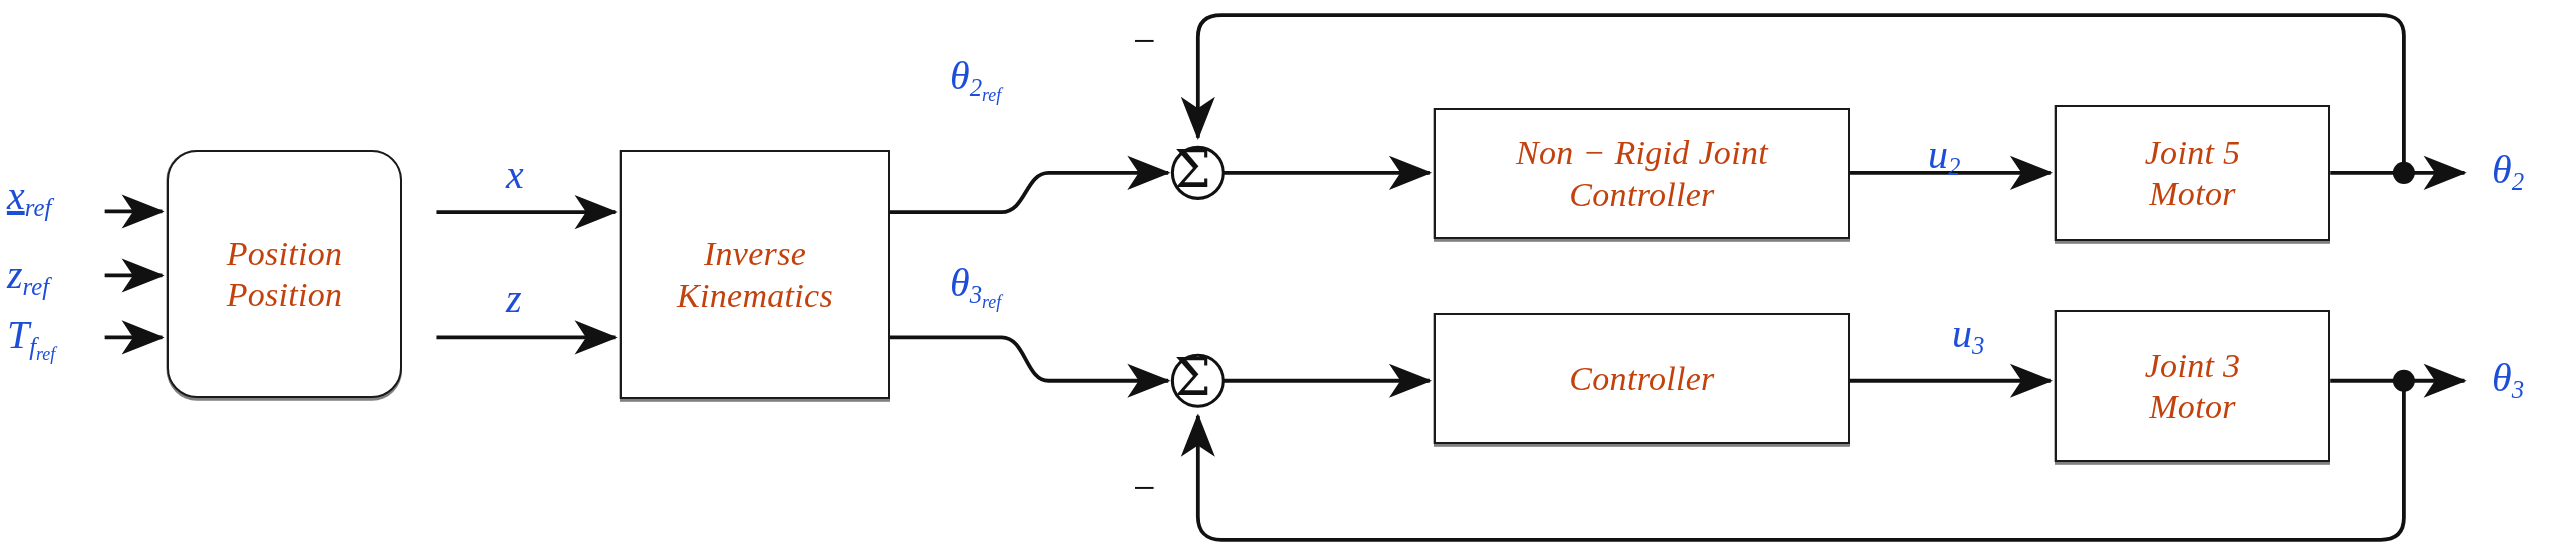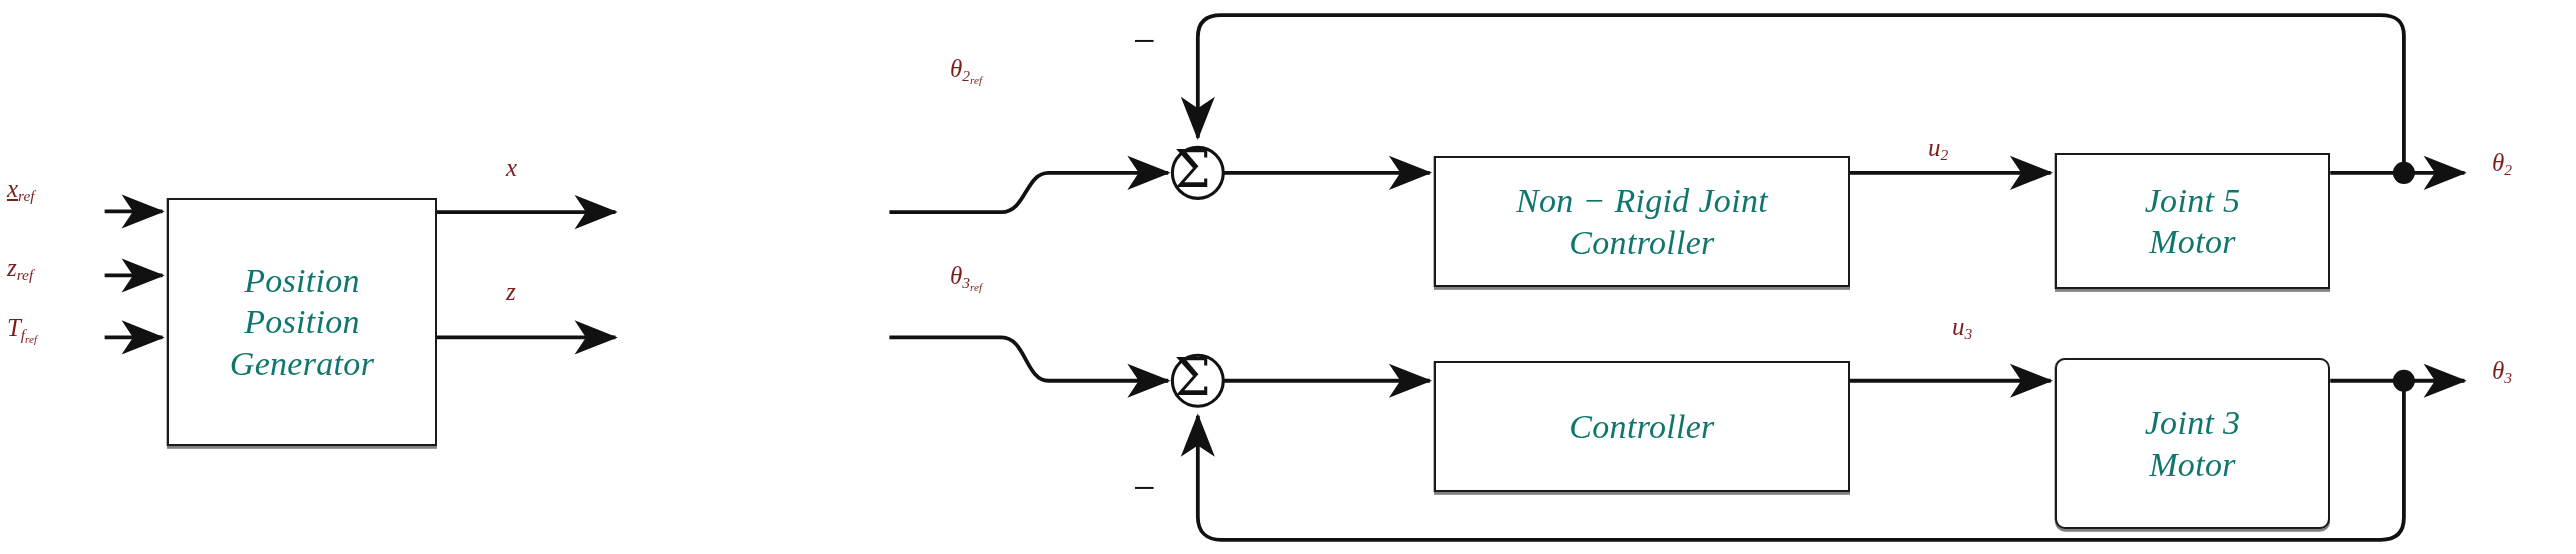--- a/index.html
+++ b/index.html
@@ -30,42 +30,41 @@
     position: absolute;
     box-sizing: border-box;
     border: 2.1px solid #1a1a1a;
     background: #ffffff;
     display: flex;
     flex-direction: column;
     align-items: center;
     justify-content: center;
     text-align: center;
     font-style: italic;
-    color: #0f766e;
+    color: #c2410c;
     line-height: 1.22;
     letter-spacing: 0.3px;
     box-shadow: 0 2.8px 0 0 #808080, -0.7px 0 0 0 #9a9a9a;
-    margin-top: 48px;
   }
   .blk .ln { display: block; white-space: nowrap; }
-  #blk-position  { left: 167px;  top: 150px; width: 270px; height: 248px; font-size: 34px; }
+  #blk-position  { left: 167px;  top: 150px; width: 235px; height: 248px; font-size: 34px; border-radius: 30px; }
   #blk-ik        { left: 620px;  top: 150px; width: 270px; height: 249px; font-size: 34px; }
   #blk-ctrl2     { left: 1434px; top: 108px; width: 416px; height: 131px; font-size: 34px; }
   #blk-motor2    { left: 2055px; top: 105px; width: 275px; height: 136px; font-size: 34px; }
   #blk-ctrl3     { left: 1434px; top: 313px; width: 416px; height: 131px; font-size: 34px; }
-  #blk-motor3    { left: 2055px; top: 310px; width: 275px; height: 171px; font-size: 34px; border-radius: 10px; }
+  #blk-motor3    { left: 2055px; top: 310px; width: 275px; height: 152px; font-size: 34px; }
 
   
   .lab {
     position: absolute;
     font-style: italic;
-    color: #7f1d1d;
+    color: #1d4ed8;
     white-space: nowrap;
     line-height: 1;
-    font-size: 25px;
+    font-size: 40px;
   }
   .lab sub {
     font-size: 0.62em;
     font-style: italic;
     vertical-align: -0.28em;
     line-height: 1;
   }
   .lab sub sub {
     font-size: 0.72em;
     vertical-align: -0.3em;
@@ -146,23 +145,26 @@
       <path d="M3492,553 L3492,752 C3492,774 3480,784 3458,784 L1774,784 C1752,784 1740,772 1740,750 L1740,604" marker-end="url(#arw)"></path>
 
       <circle cx="3492" cy="251" r="16" fill="#111111" stroke="none"></circle>
       <circle cx="3492" cy="553" r="16" fill="#111111" stroke="none"></circle>
     </g>
   </svg>
 
   <div class="blk" id="blk-position">
     <span class="ln">Position</span>
     <span class="ln">Position</span>
-    <span class="ln">Generator</span>
-  </div>
-
+  </div>
+
+  <div class="blk" id="blk-ik">
+    <span class="ln">Inverse</span>
+    <span class="ln">Kinematics</span>
+  </div>
 
   <div class="blk" id="blk-ctrl2">
     <span class="ln">Non − Rigid Joint</span>
     <span class="ln">Controller</span>
   </div>
 
   <div class="blk" id="blk-motor2">
     <span class="ln">Joint 5</span>
     <span class="ln">Motor</span>
   </div>

